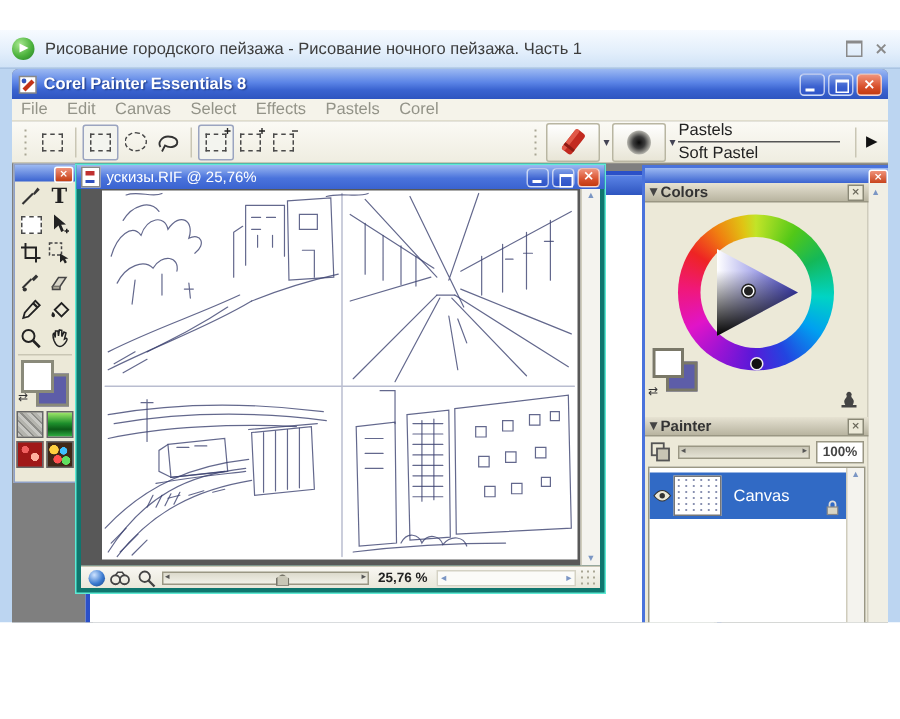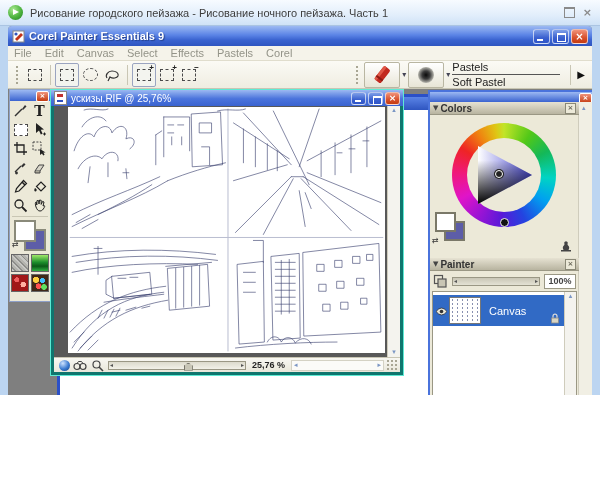--- a/index.html
+++ b/index.html
@@ -1,17 +1,17 @@
 <!DOCTYPE html>
 <html><head>
 <meta charset="utf-8">
 <style>
   html,body{margin:0;padding:0;}
   .screen{position:relative;width:600px;height:395px;background:#bcd5f1;overflow:hidden;
-          font-family:"Liberation Sans","DejaVu Sans",sans-serif;}
+          font-family:"Liberation Sans","DejaVu Sans",sans-serif;margin-top:20px;}
   .abs{position:absolute;}
   .glyph{font-family:"DejaVu Sans",sans-serif;line-height:1;}
 
   
   .outer-titlebar{left:0;top:0;width:600px;height:26px;
      background:linear-gradient(#f7fbff,#e2eefb 60%,#cfe2f6);border-bottom:1px solid #aac4e2;
      display:flex;align-items:center;padding:0 8px;box-sizing:border-box;}
   .play-icon{width:15px;height:15px;border-radius:50%;
      background:radial-gradient(circle at 35% 30%,#a8e890,#4db33e 55%,#1f7c22);
      margin-right:7px;position:relative;flex:0 0 auto;}
@@ -207,21 +207,21 @@
   </div>
 
   <div class="abs painter">
 
     <div class="abs p-titlebar">
       <svg class="app-icon icon" viewBox="0 0 13 13">
         <rect x="1" y="1" width="11" height="11" fill="#fff" stroke="#888" stroke-width="1"></rect>
         <path d="M3 9 L9 3 L11 5 L5 11 Z" fill="#c23318"></path>
         <circle cx="4" cy="4" r="1.6" fill="#3355bb"></circle>
       </svg>
-      <span class="p-title">Corel Painter Essentials 9</span>
+      <span class="p-title">Corel Painter Essentials 8</span>
       <span class="p-btns">
         <span class="xpb">
             <span class="mini"></span>
           </span>
         <span class="xpb">
             <span class="rest"></span>
           </span>
         <span class="xpb close">
             <span class="x glyph">×</span>
           </span>

